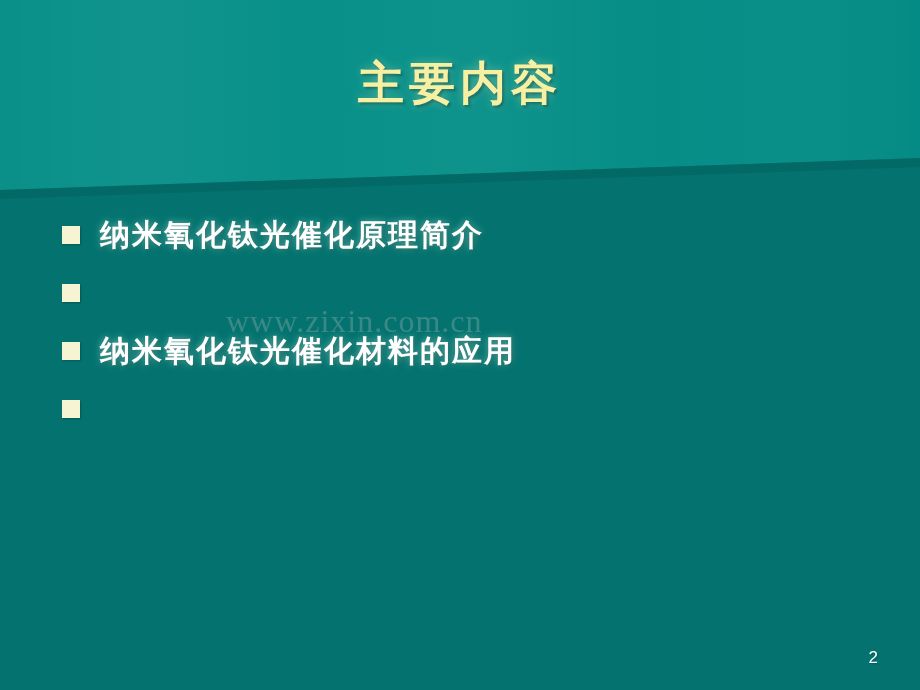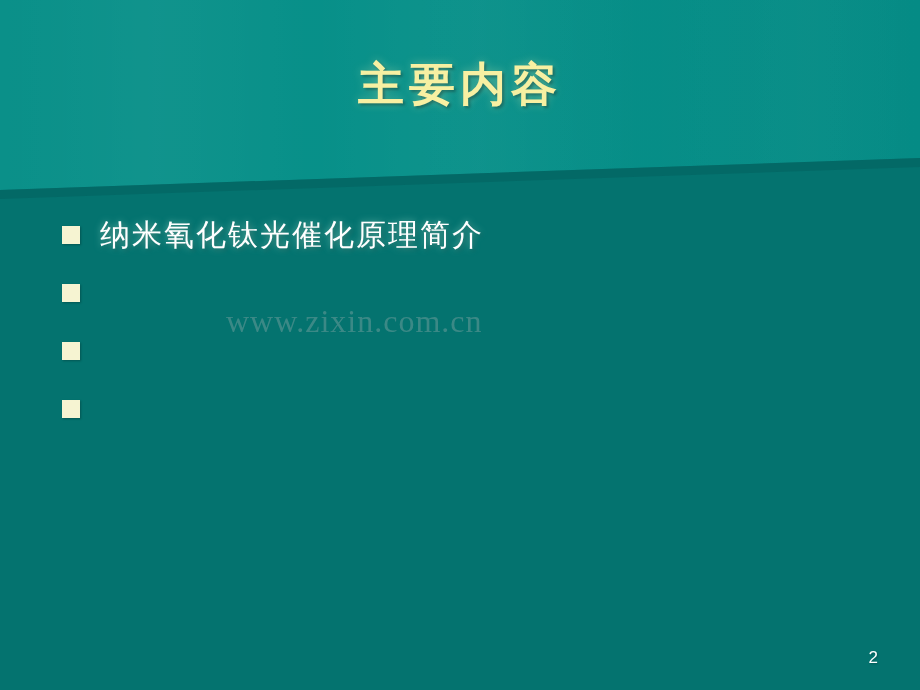--- a/index.html
+++ b/index.html
@@ -68,21 +68,21 @@
     pointer-events: none;
   }
 
   
   .title {
     position: absolute;
     left: 0;
     top: 58px;
     width: 920px;
     text-align: center;
-    font-family: Liberation Sans, sans-serif;
+    font-family: Liberation Serif, serif;
     font-size: 46px;
     font-weight: 700;
     letter-spacing: 5px;
     color: #f7f0a2;
     text-shadow: 2px 2px 3px rgba(0,0,0,0.30),
                  0 0 10px rgba(255,255,180,0.35);
     white-space: nowrap;
     line-height: 1.15;
   }
 
@@ -117,21 +117,21 @@
     flex: 0 0 auto;
     width: 18px;
     height: 18px;
     background: #f6f4d2;
     margin-right: 20px;
     box-shadow: 1px 1px 2px rgba(0,0,0,0.25);
   }
   .bullet-text {
     font-family: "DejaVu Sans", sans-serif;
     font-size: 30px;
-    font-weight: 400;
+    font-weight: 700;
     letter-spacing: 2px;
     color: #ffffff;
     white-space: nowrap;
     text-shadow: 2px 2px 4px rgba(0,0,0,0.22),
                  0 0 7px rgba(200,255,235,0.55);
   }
 
   
   .page-number {
     position: absolute;
@@ -164,20 +164,21 @@
       <span class="bullet-text">纳米氧化钛光催化原理简介</span>
     </div>
 
 
     <div class="bullet-row">
       <span class="bullet-marker"></span>
     </div>
 
     <div class="bullet-row">
       <span class="bullet-marker"></span>
+      <span class="bullet-text">纳米氧化钛光催化材料的应用</span>
     </div>
 
     <div class="bullet-row">
       <span class="bullet-marker"></span>
     </div>
 
   </div>
 
   <div class="page-number">2</div>
 

